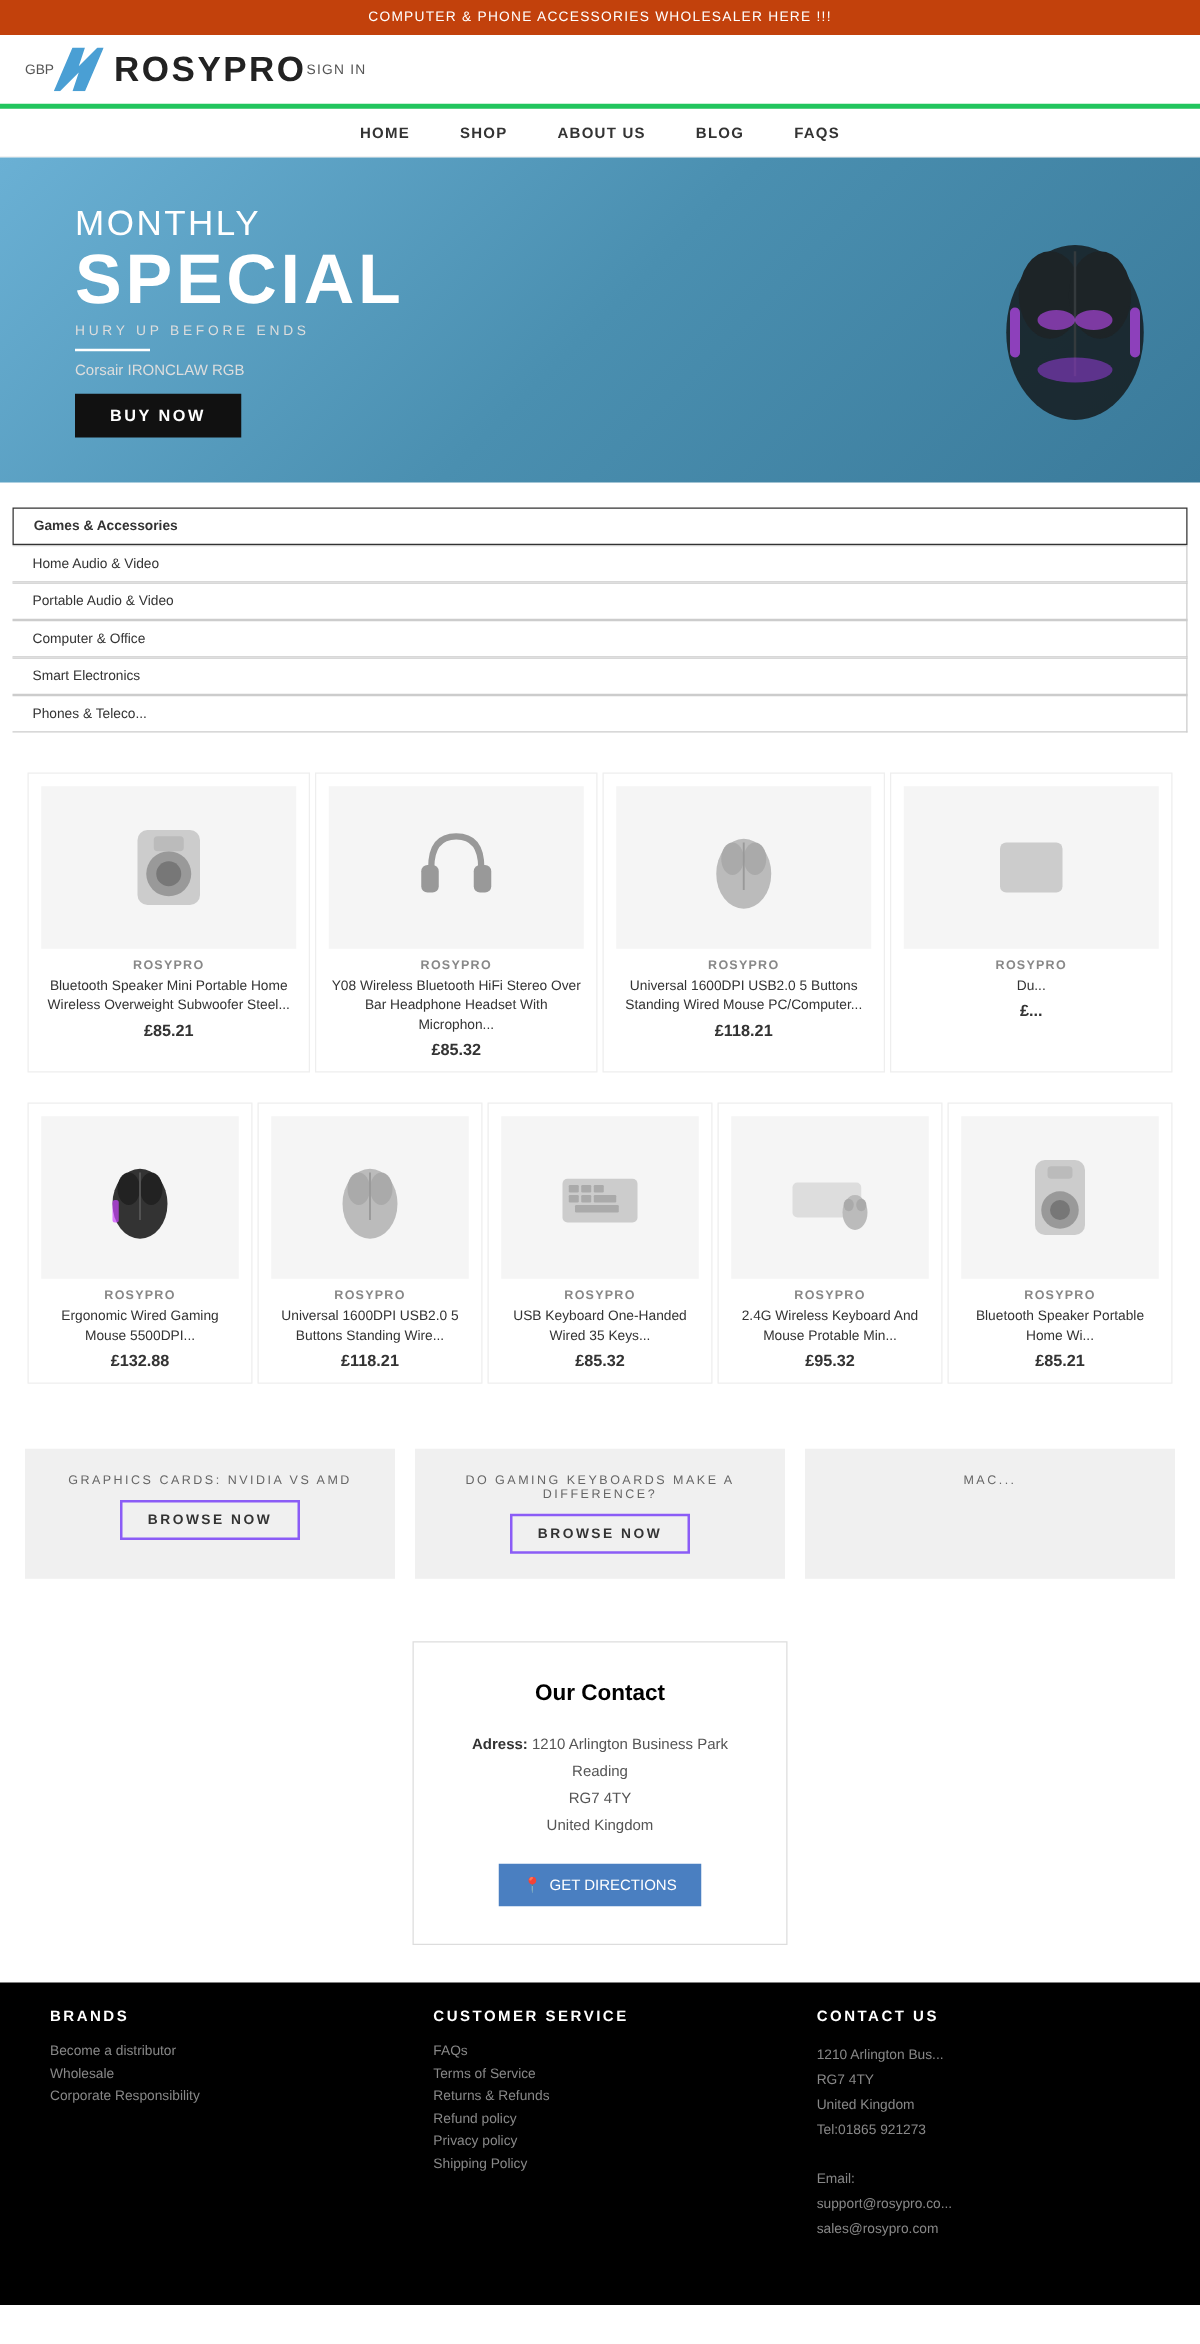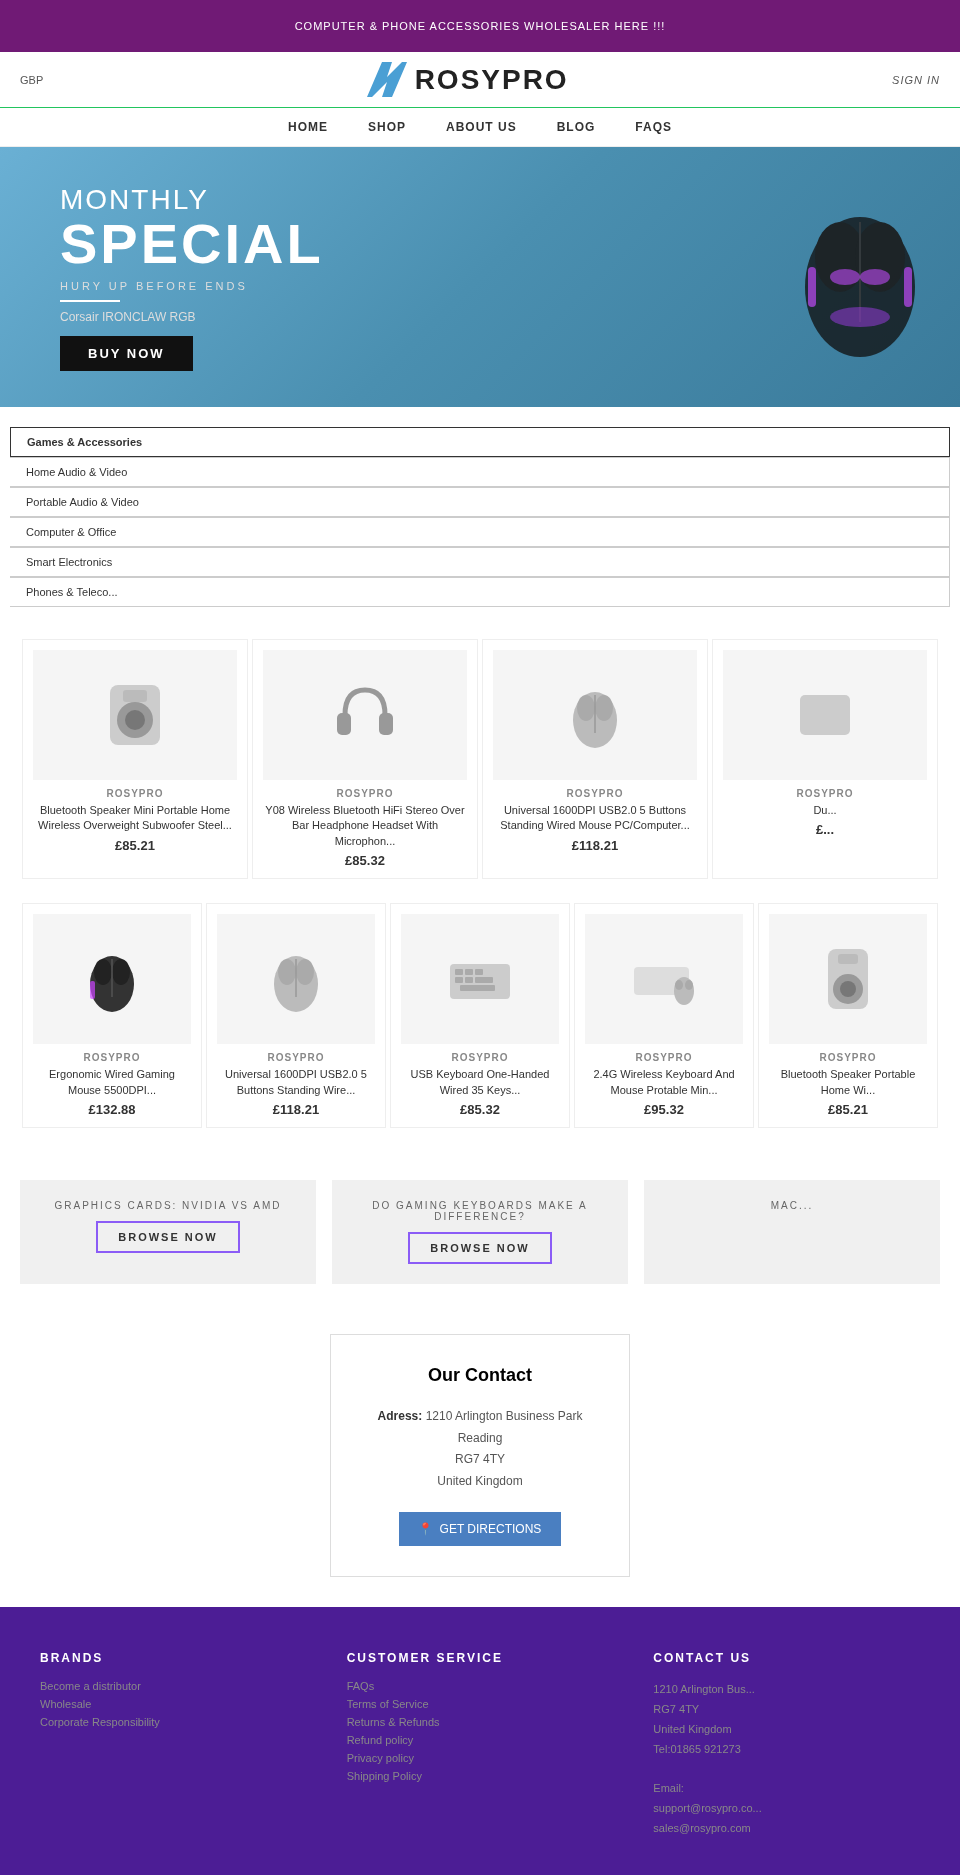--- a/index.html
+++ b/index.html
@@ -1,53 +1,52 @@
 <!DOCTYPE html>
 <html><head>
   <meta charset="utf-8">
   <style>
     * { margin: 0; padding: 0; box-sizing: border-box; }
     body { font-family: Arial, sans-serif; background: #fff; width: 960px; overflow-x: hidden; }
 
     
     .top-banner {
-      background: #701a75;
+      background: #c2410c;
       color: #fff;
       text-align: center;
-      padding: 20px;
+      padding: 8px;
       font-size: 11px;
       letter-spacing: 1px;
     }
 
     
     .header {
       display: flex;
       align-items: center;
-      justify-content: space-between;
       padding: 10px 20px;
-      border-bottom: 1px solid #22c55e;
+      border-bottom: 4px solid #22c55e;
     }
     .header-left { font-size: 11px; color: #555; }
     .header-logo {
       display: flex;
       align-items: center;
       gap: 8px;
       text-decoration: none;
     }
     .logo-icon {
       width: 40px;
       height: 35px;
     }
     .logo-text {
       font-size: 28px;
       font-weight: 900;
       color: #222;
       letter-spacing: 2px;
     }
-    .header-right { font-size: 11px; color: #555; letter-spacing: 1px; font-style: italic; }
+    .header-right { font-size: 11px; color: #555; letter-spacing: 1px; }
 
     
     .nav {
       display: flex;
       justify-content: center;
       gap: 40px;
       padding: 12px 0;
       border-bottom: 1px solid #eee;
     }
     .nav a {
@@ -249,23 +248,23 @@
       font-size: 12px;
       cursor: pointer;
       display: flex;
       align-items: center;
       gap: 6px;
       margin: 0 auto;
     }
 
     
     .footer {
-      background: #4c1d95;
+      background: #000000;
       color: #aaa;
-      padding: 44px 40px 20px;
+      padding: 20px 40px 20px;
     }
     .footer-cols {
       display: flex;
       gap: 40px;
       margin-bottom: 30px;
     }
     .footer-col { flex: 1; }
     .footer-col-title {
       font-size: 12px;
       font-weight: 700;

